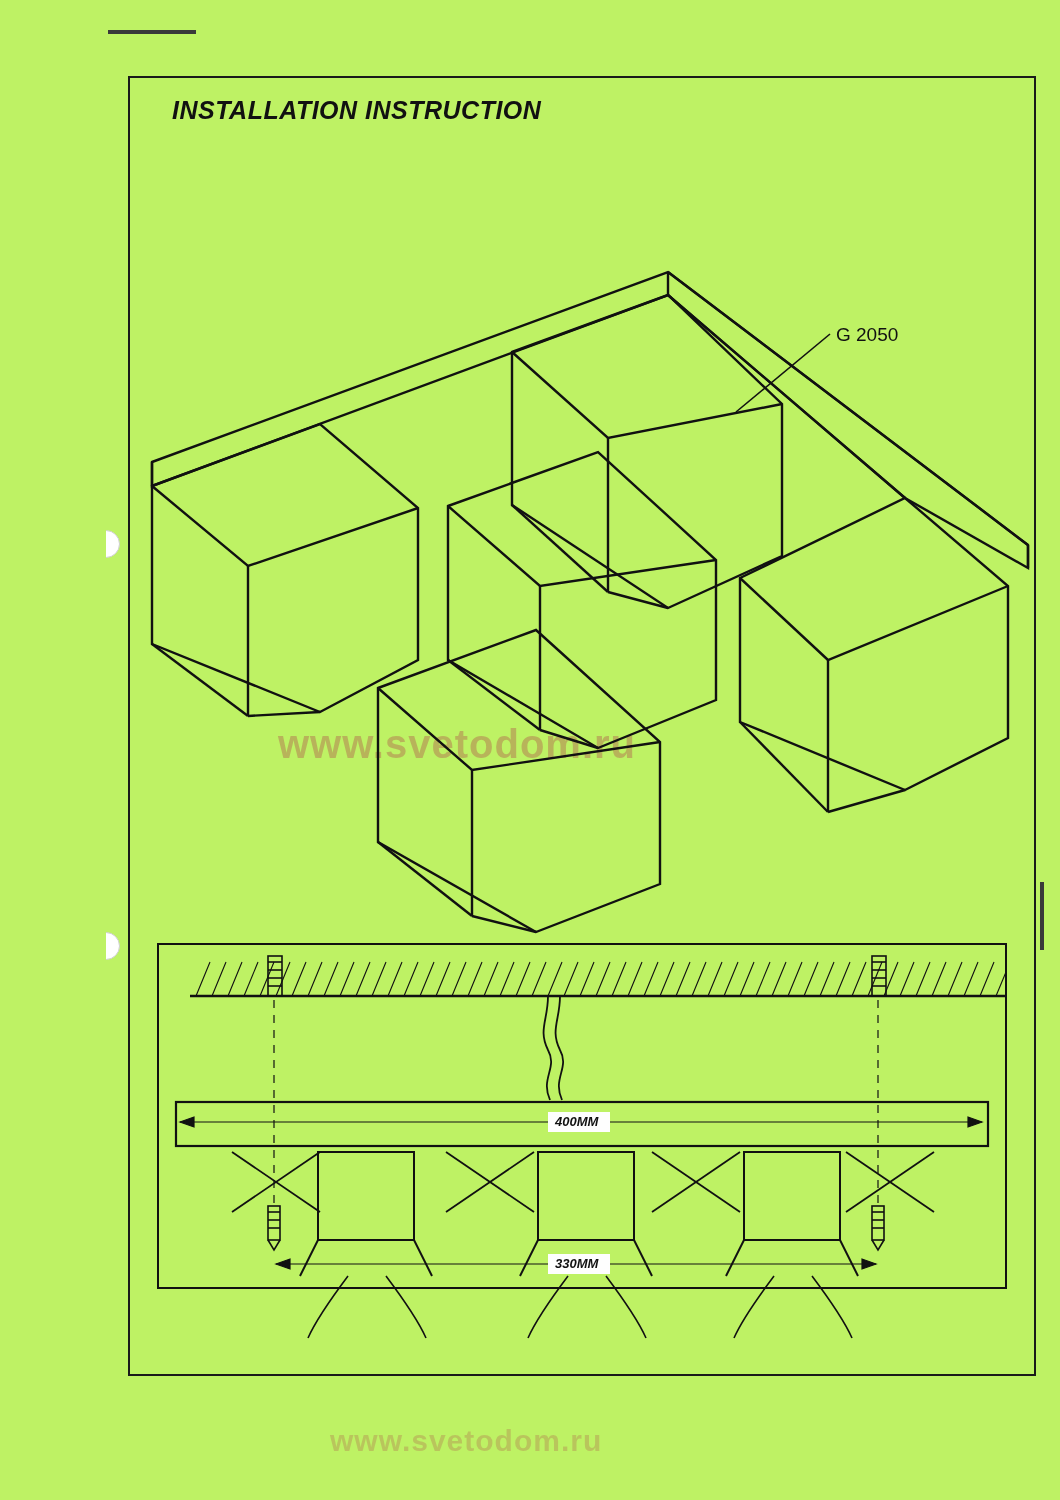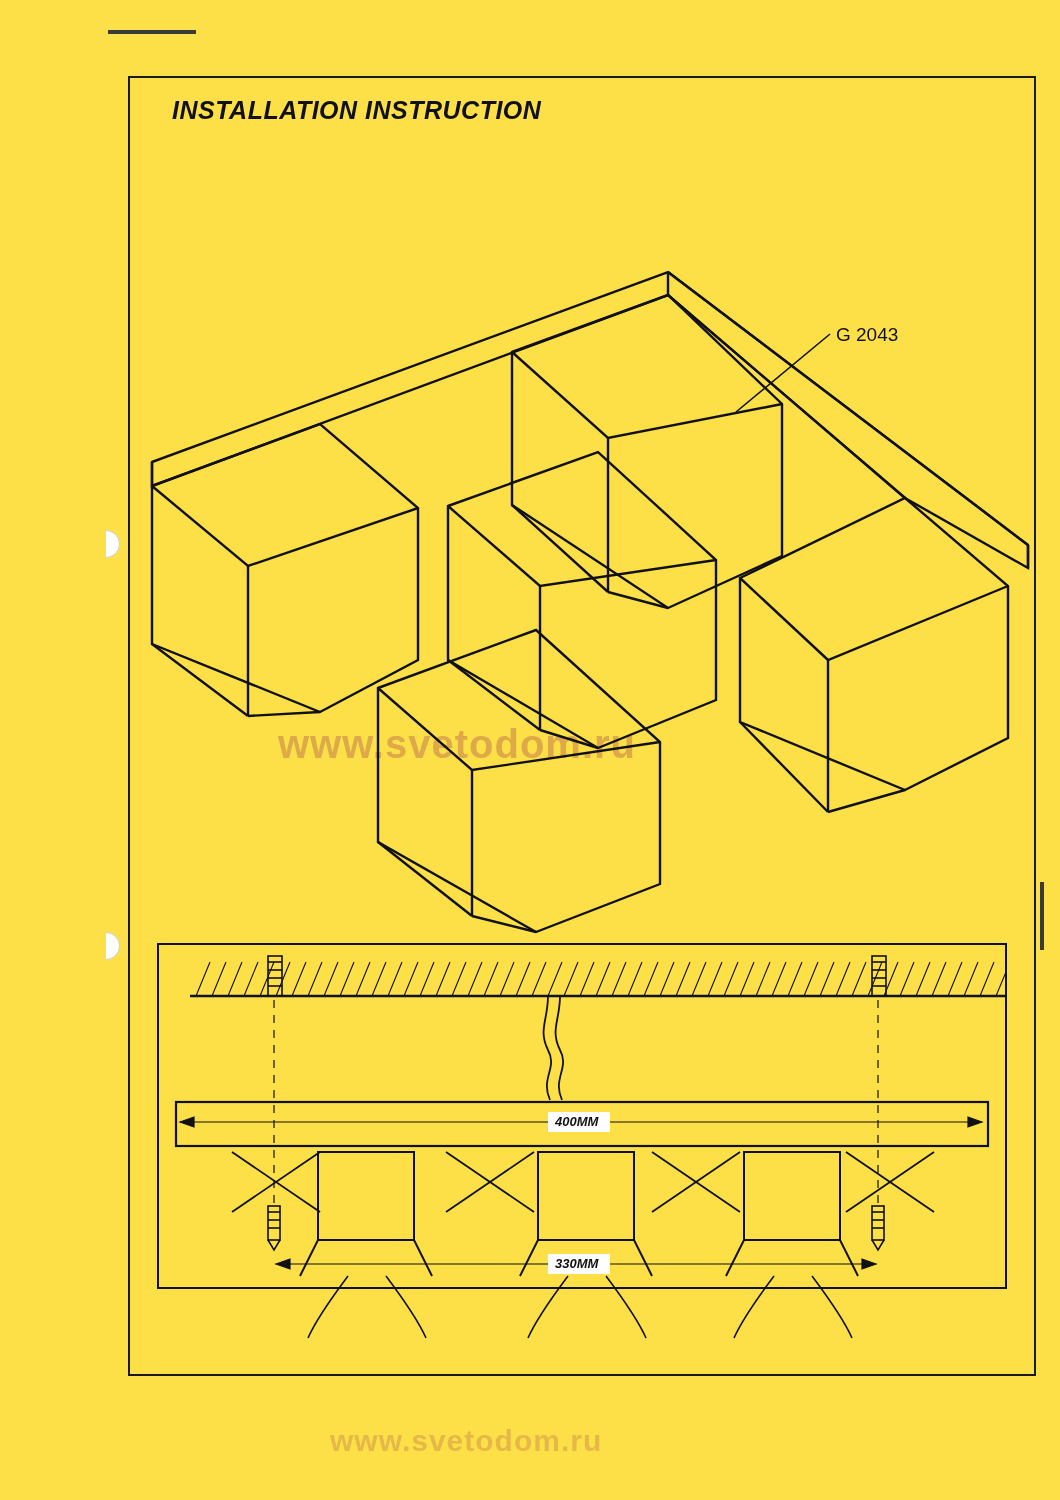--- a/index.html
+++ b/index.html
@@ -12,21 +12,21 @@
     height: 1500px;
     position: relative;
     font-family: "Liberation Sans", sans-serif;
     overflow: hidden;
   }
   .page {
     position: absolute;
     left: 0; top: 0;
     width: 1060px;
     height: 1500px;
-    background: #fde047;
+    background: #bef264;
   }
   
   .scan-mark {
     position: absolute;
     background: #3a3a3a;
   }
   .hole {
     position: absolute;
     border: 1px solid #cfcfcf;
     border-radius: 50%;
@@ -111,21 +111,21 @@
   <div class="scan-mark" style="left:1040px;top:882px;width:4px;height:68px;"></div>
   <div class="hole" style="left:92px;top:530px;width:26px;height:26px;clip-path:inset(0 0 0 50%);"></div>
   <div class="hole" style="left:92px;top:932px;width:26px;height:26px;clip-path:inset(0 0 0 50%);"></div>
 
   <div class="frame"></div>
 
   <div class="title-block">
     <div class="title-line">INSTALLATION INSTRUCTION</div>
   </div>
 
-  <div class="callout-label">G 2043</div>
+  <div class="callout-label">G 2050</div>
 
   <div class="watermark">www.svetodom.ru</div>
   <div class="watermark-bottom">www.svetodom.ru</div>
 
   <svg class="layer" viewBox="0 0 1060 1500">
     <g fill="none" stroke="#111111" stroke-width="2.4" stroke-linejoin="miter" stroke-linecap="butt">
 
       <g>
 
         <path d="M152,462 L668,272 L1028,545 L1028,568 L905,498 L668,295 L152,486 Z"></path>

